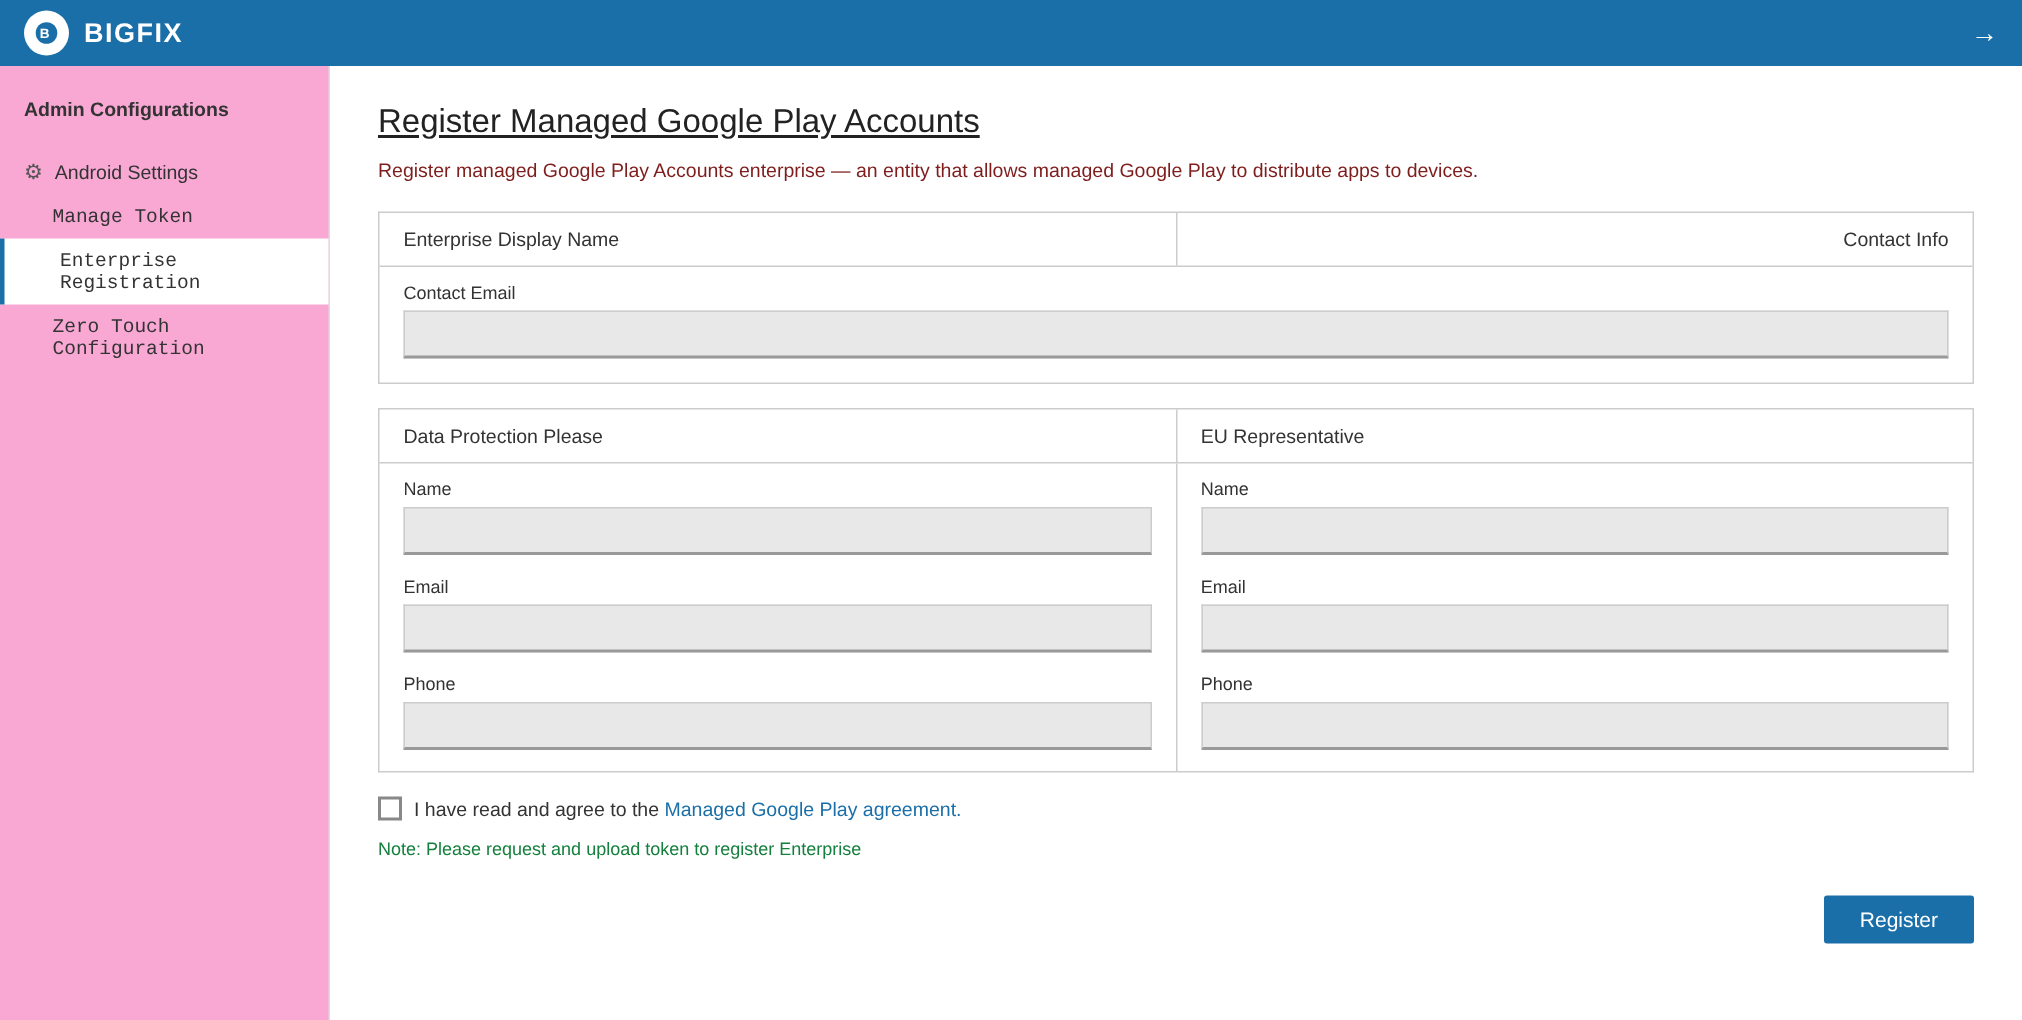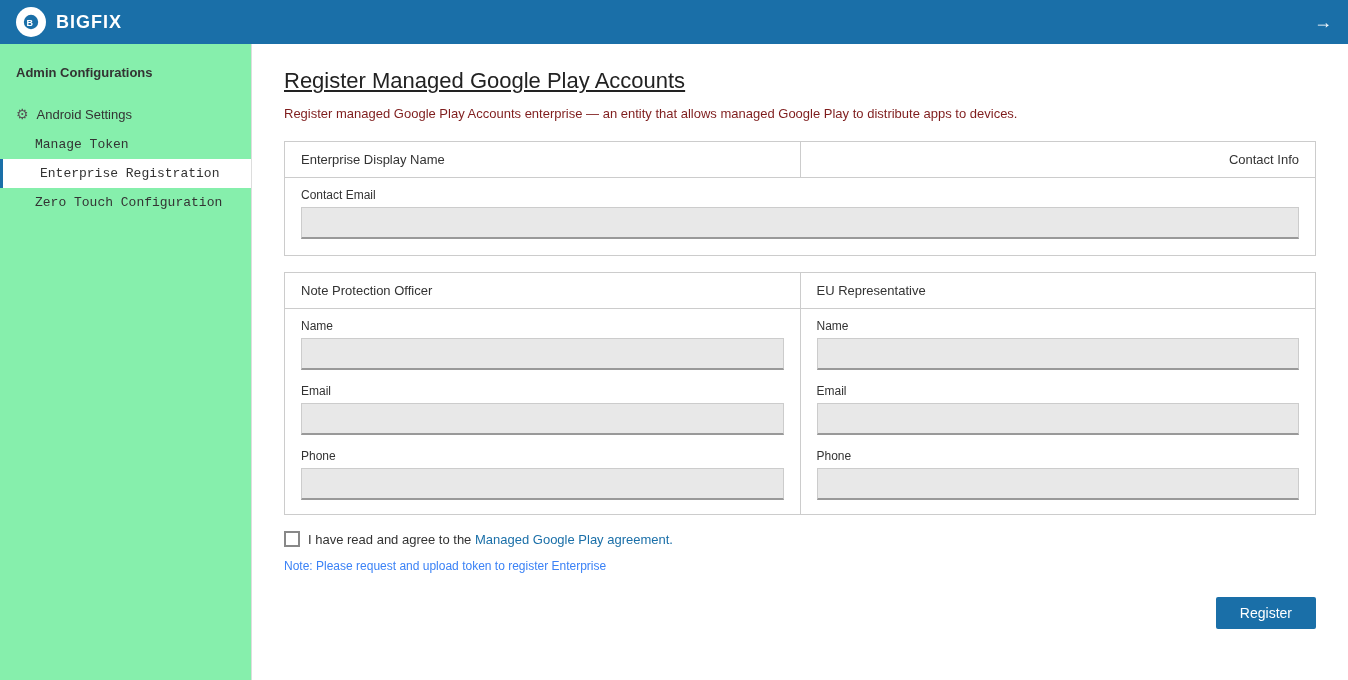--- a/index.html
+++ b/index.html
@@ -45,22 +45,22 @@
     }
 
     
     .main-layout {
       display: flex;
       height: calc(680px - 44px);
     }
 
     
     .sidebar {
-      width: 252px;
-      background: #86efac;
+      width: 220px;
+      background: #f9a8d4;
       border-right: 1px solid #ddd;
       padding: 12px 0;
       flex-shrink: 0;
     }
     .sidebar-breadcrumb {
       font-size: 13px;
       font-weight: bold;
       color: #333;
       padding: 8px 16px 16px;
       line-height: 1.4;
@@ -212,21 +212,21 @@
       font-size: 13px;
       color: #333;
     }
     .agreement-link {
       color: #1a6fa8;
       text-decoration: none;
     }
 
     .note-text {
       font-size: 12px;
-      color: #3b82f6;
+      color: #15803d;
       margin-bottom: 16px;
     }
 
     
     .footer-actions {
       display: flex;
       justify-content: flex-end;
       padding: 8px 0;
     }
     .register-btn {
@@ -296,21 +296,21 @@
       <div class="form-section-body">
         <div class="form-section-body-col">
           <div class="field-label">Contact Email</div>
           <input class="field-input" type="text" style="">
         </div>
       </div>
     </div>
 
     <div class="multi-field-section">
       <div class="multi-field-header">
-        <div class="multi-field-header-col">Note Protection Officer</div>
+        <div class="multi-field-header-col">Data Protection Please</div>
         <div class="multi-field-header-col">EU Representative</div>
       </div>
       <div class="multi-field-body">
 
         <div class="multi-field-body-col">
           <div class="field-label">Name</div>
           <input class="field-input" type="text" style="margin-bottom: 14px;">
 
           <div class="field-label">Email</div>
           <input class="field-input" type="text" style="margin-bottom: 14px;">

